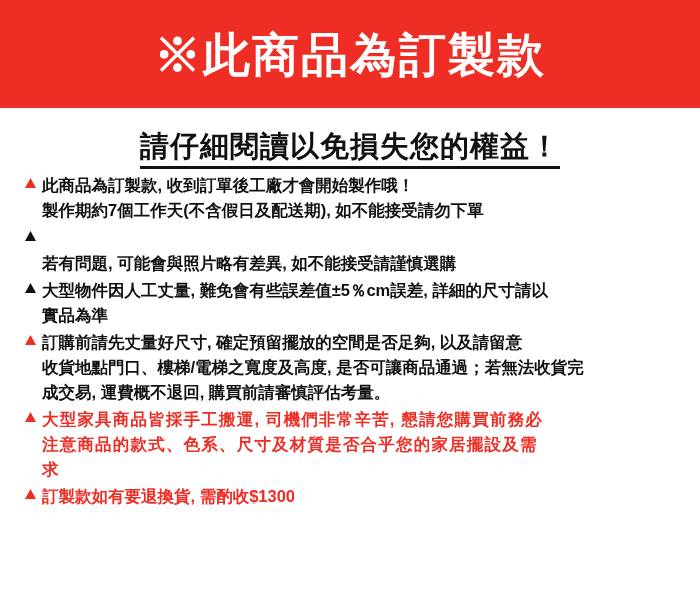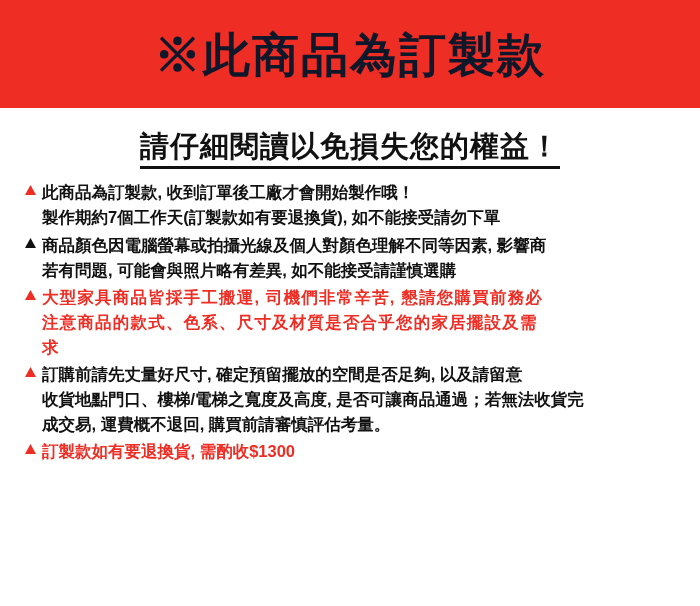--- a/index.html
+++ b/index.html
@@ -21,21 +21,21 @@
   }
   .banner {
     width: 700px;
     height: 108px;
     background: #ee2d24;
     display: flex;
     align-items: center;
     justify-content: center;
   }
   .banner-text {
-    color: #0f172a;
+    color: #ffffff;
     font-size: 47px;
     font-weight: bold;
     letter-spacing: 2px;
     line-height: 1;
     white-space: nowrap;
   }
   .subtitle-wrap {
     text-align: center;
     margin-top: 22px;
     text-decoration: underline;
@@ -44,21 +44,21 @@
     display: inline-block;
     font-size: 29px;
     font-weight: bold;
     color: #111111;
     letter-spacing: 1px;
     border-bottom: 3px solid #111111;
     padding-bottom: 3px;
     line-height: 1.15;
   }
   .list {
-    margin-top: 11px;
+    margin-top: 4px;
     padding: 0 12px 0 24px;
   }
   .item {
     display: flex;
     align-items: flex-start;
     margin-bottom: 2px;
   }
   .tri {
     flex: 0 0 auto;
     width: 16px;
@@ -98,60 +98,71 @@
   <div class="list">
 
     <div class="item">
       <span class="tri">
         <svg width="13" height="12" viewBox="0 0 13 12">
             <polygon points="6.5,1 12,11 1,11" fill="#ee2d24"></polygon>
           </svg>
       </span>
       <div class="item-body">
         <span>此商品為訂製款, 收到訂單後工廠才會開始製作哦！</span><br>
-        <span>製作期約7個工作天(訂製款如有要退換貨), 如不能接受請勿下單</span>
+        <span>製作期約7個工作天(不含假日及配送期), 如不能接受請勿下單</span>
       </div>
     </div>
 
     <div class="item">
       <span class="tri">
         <svg width="13" height="12" viewBox="0 0 13 12">
             <polygon points="6.5,1 12,11 1,11" fill="#111111"></polygon>
           </svg>
       </span>
       <div class="item-body">
-        <span>商品顏色因電腦螢幕或拍攝光線及個人對顏色理解不同等因素, 影響商</span><br>
+        <br>
         <span>若有問題, 可能會與照片略有差異, 如不能接受請謹慎選購</span>
       </div>
     </div>
 
-
-    <div class="item red spaced">
+    <div class="item">
       <span class="tri">
         <svg width="13" height="12" viewBox="0 0 13 12">
-            <polygon points="6.5,1 12,11 1,11" fill="#ee2d24"></polygon>
+            <polygon points="6.5,1 12,11 1,11" fill="#111111"></polygon>
           </svg>
       </span>
       <div class="item-body">
-        <span>大型家具商品皆採手工搬運, 司機們非常辛苦, 懇請您購買前務必</span><br>
-        <span>注意商品的款式、色系、尺寸及材質是否合乎您的家居擺設及需</span><br>
-        <span>求</span>
+        <span>大型物件因人工丈量, 難免會有些誤差值±5％cm誤差, 詳細的尺寸請以</span><br>
+        <span>實品為準</span>
       </div>
     </div>
 
     <div class="item">
       <span class="tri">
         <svg width="13" height="12" viewBox="0 0 13 12">
             <polygon points="6.5,1 12,11 1,11" fill="#ee2d24"></polygon>
           </svg>
       </span>
       <div class="item-body">
         <span>訂購前請先丈量好尺寸, 確定預留擺放的空間是否足夠, 以及請留意</span><br>
         <span>收貨地點門口、樓梯/電梯之寬度及高度, 是否可讓商品通過；若無法收貨完</span><br>
         <span>成交易, 運費概不退回, 購買前請審慎評估考量。</span>
+      </div>
+    </div>
+
+    <div class="item red spaced">
+      <span class="tri">
+        <svg width="13" height="12" viewBox="0 0 13 12">
+            <polygon points="6.5,1 12,11 1,11" fill="#ee2d24"></polygon>
+          </svg>
+      </span>
+      <div class="item-body">
+        <span>大型家具商品皆採手工搬運, 司機們非常辛苦, 懇請您購買前務必</span><br>
+        <span>注意商品的款式、色系、尺寸及材質是否合乎您的家居擺設及需</span><br>
+        <span>求</span>
       </div>
     </div>
 
 
     <div class="item red">
       <span class="tri">
         <svg width="13" height="12" viewBox="0 0 13 12">
             <polygon points="6.5,1 12,11 1,11" fill="#ee2d24"></polygon>
           </svg>
       </span>

